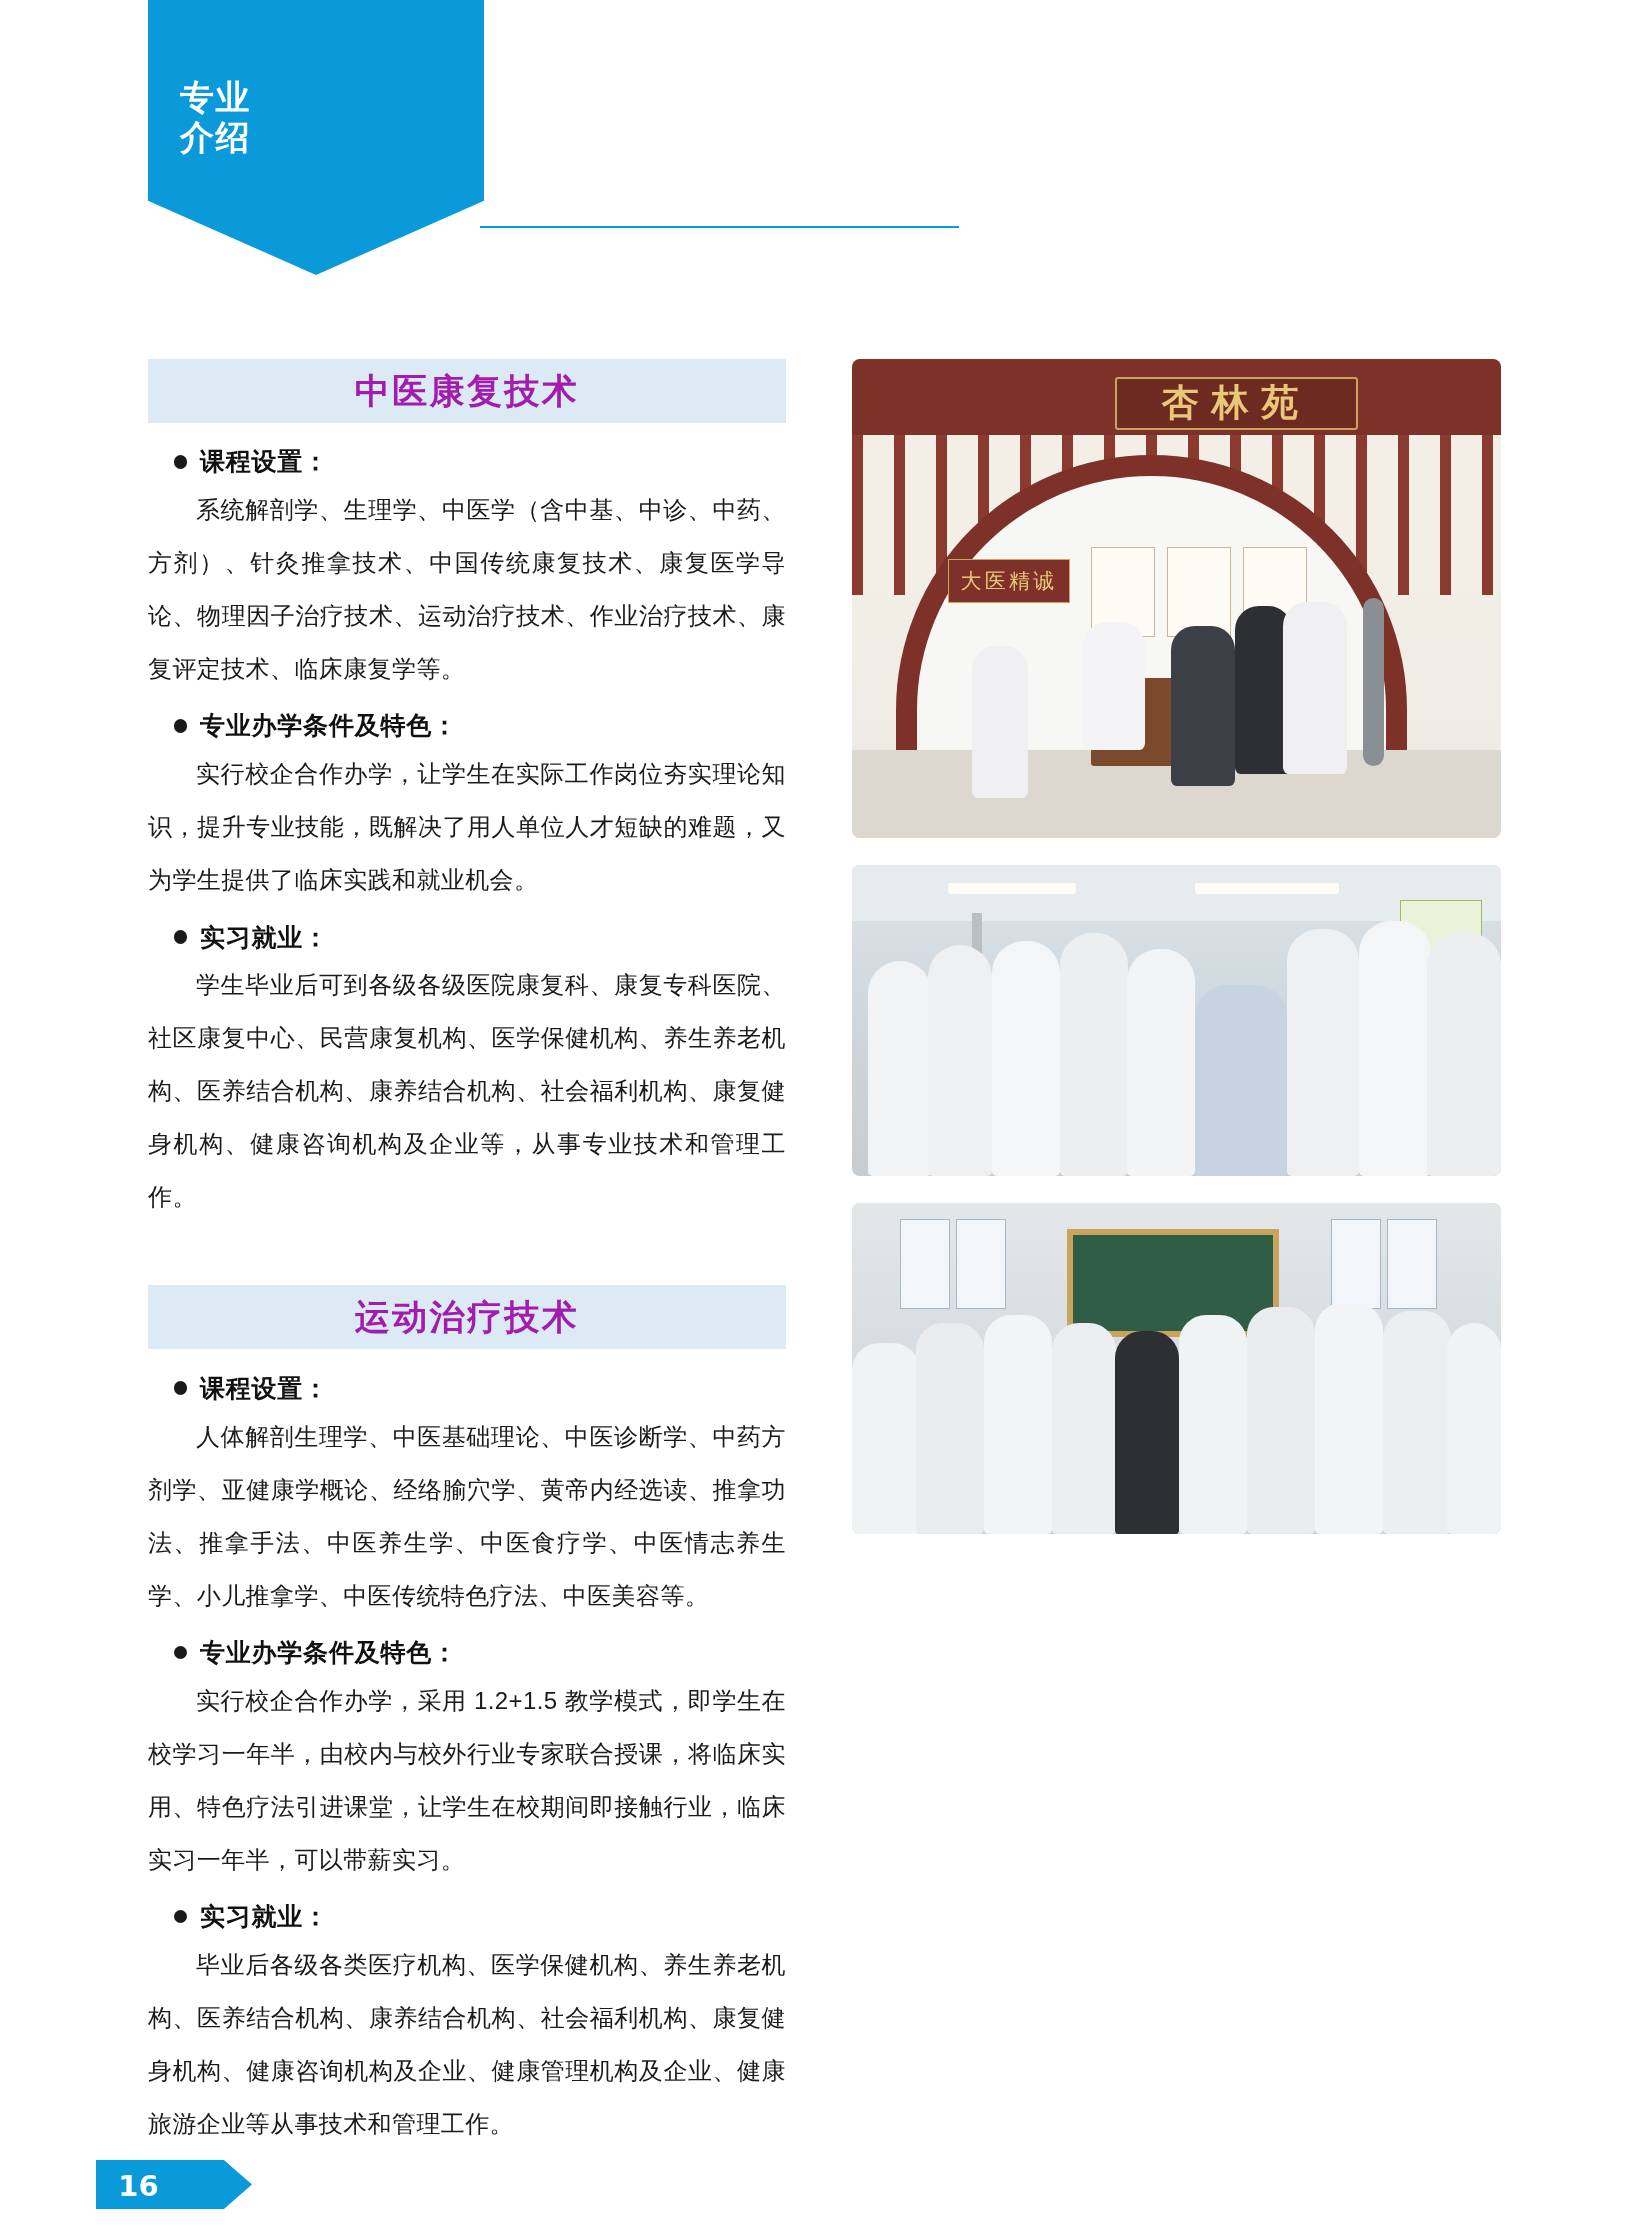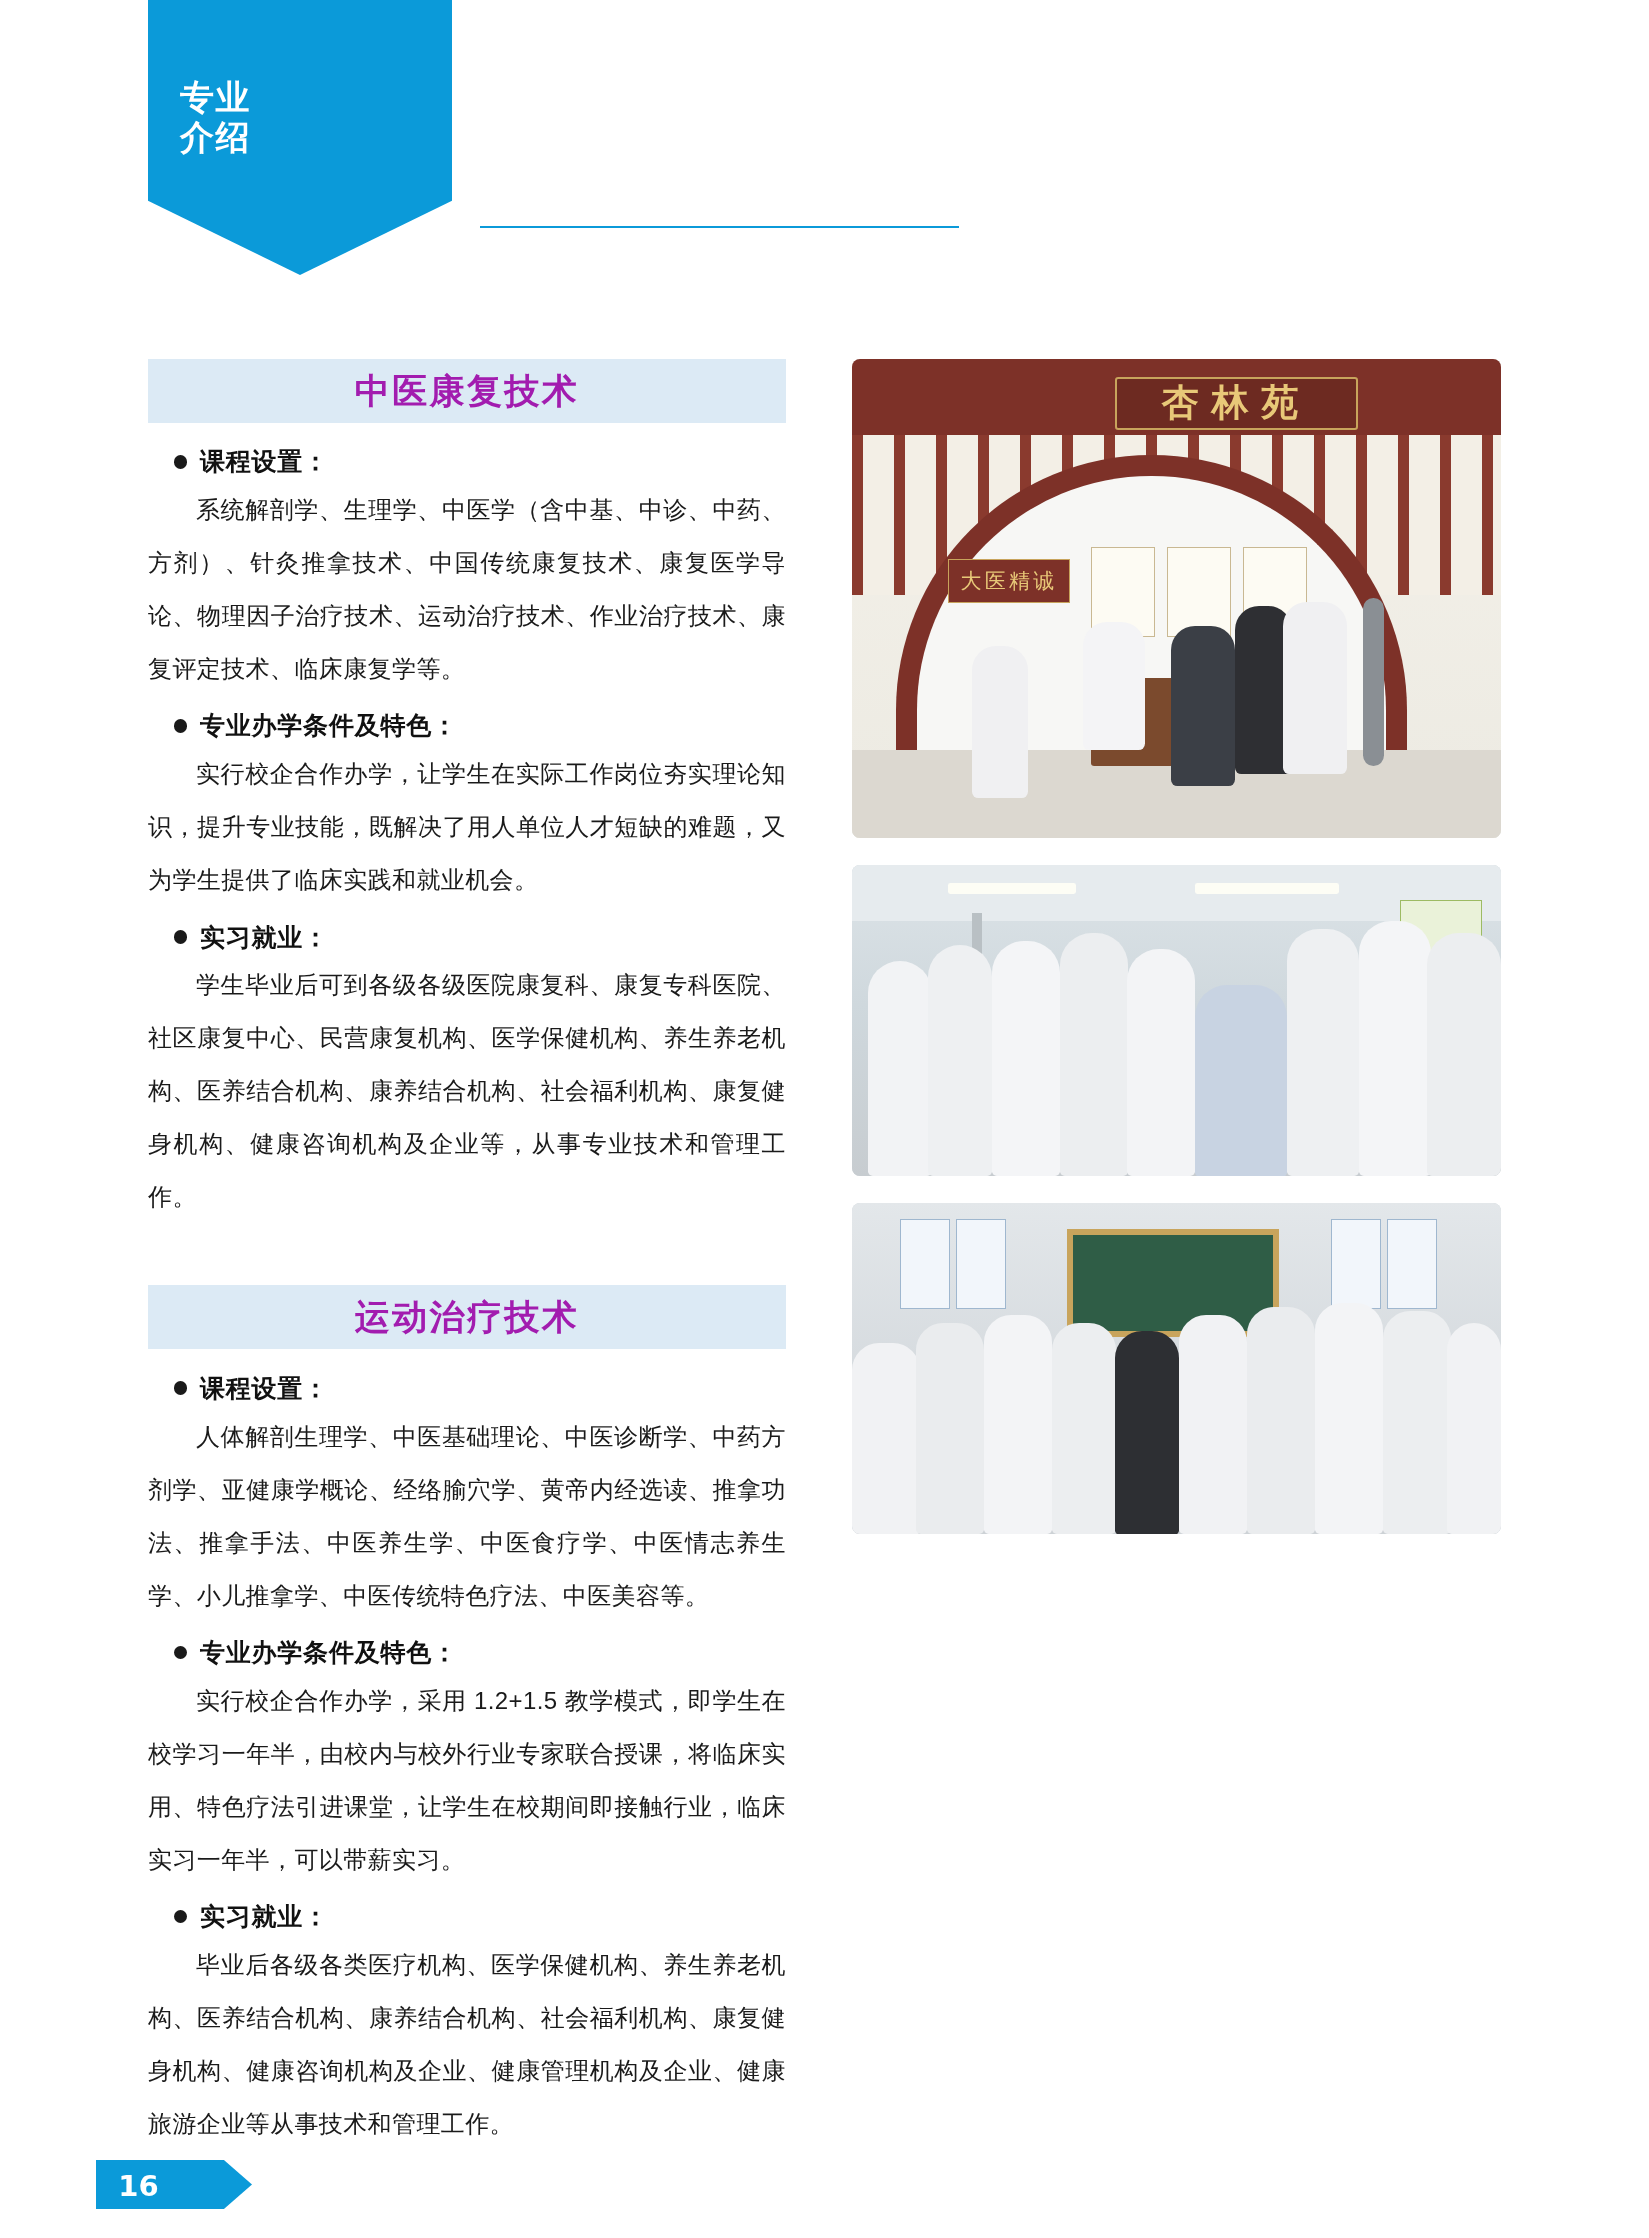--- a/index.html
+++ b/index.html
@@ -20,21 +20,21 @@
     position: absolute;
     top: 0;
     left: 0;
     width: 1650px;
     height: 319px;
   }
   .section-badge {
     position: absolute;
     left: 148px;
     top: 0;
-    width: 304px;
+    width: 336px;
     height: 275px;
     background: #0b9ad9;
     clip-path: polygon(0 0, 100% 0, 100% 73%, 50% 100%, 0 73%);
   }
   .badge-sub {
     position: absolute;
     left: 32px;
     top: 77px;
     width: 84px;
     color: #ffffff;

